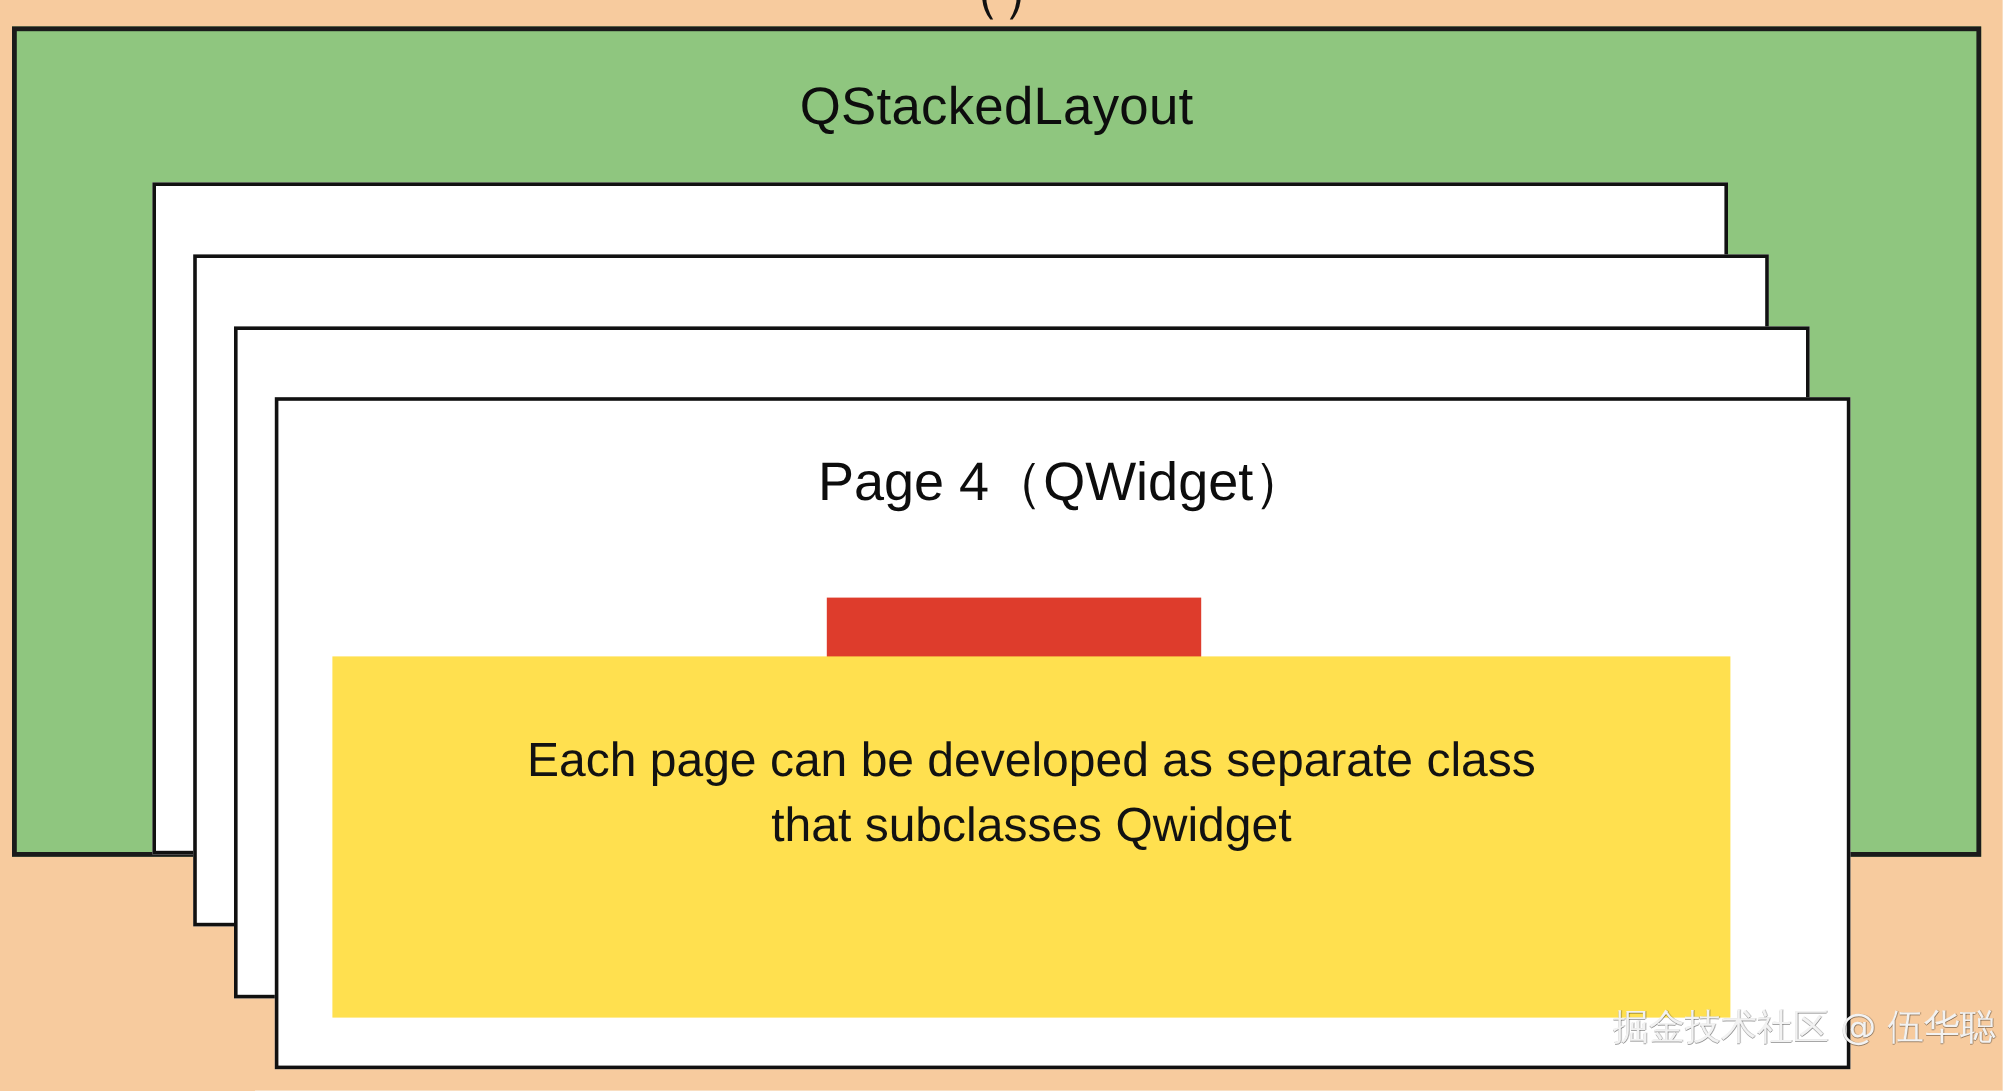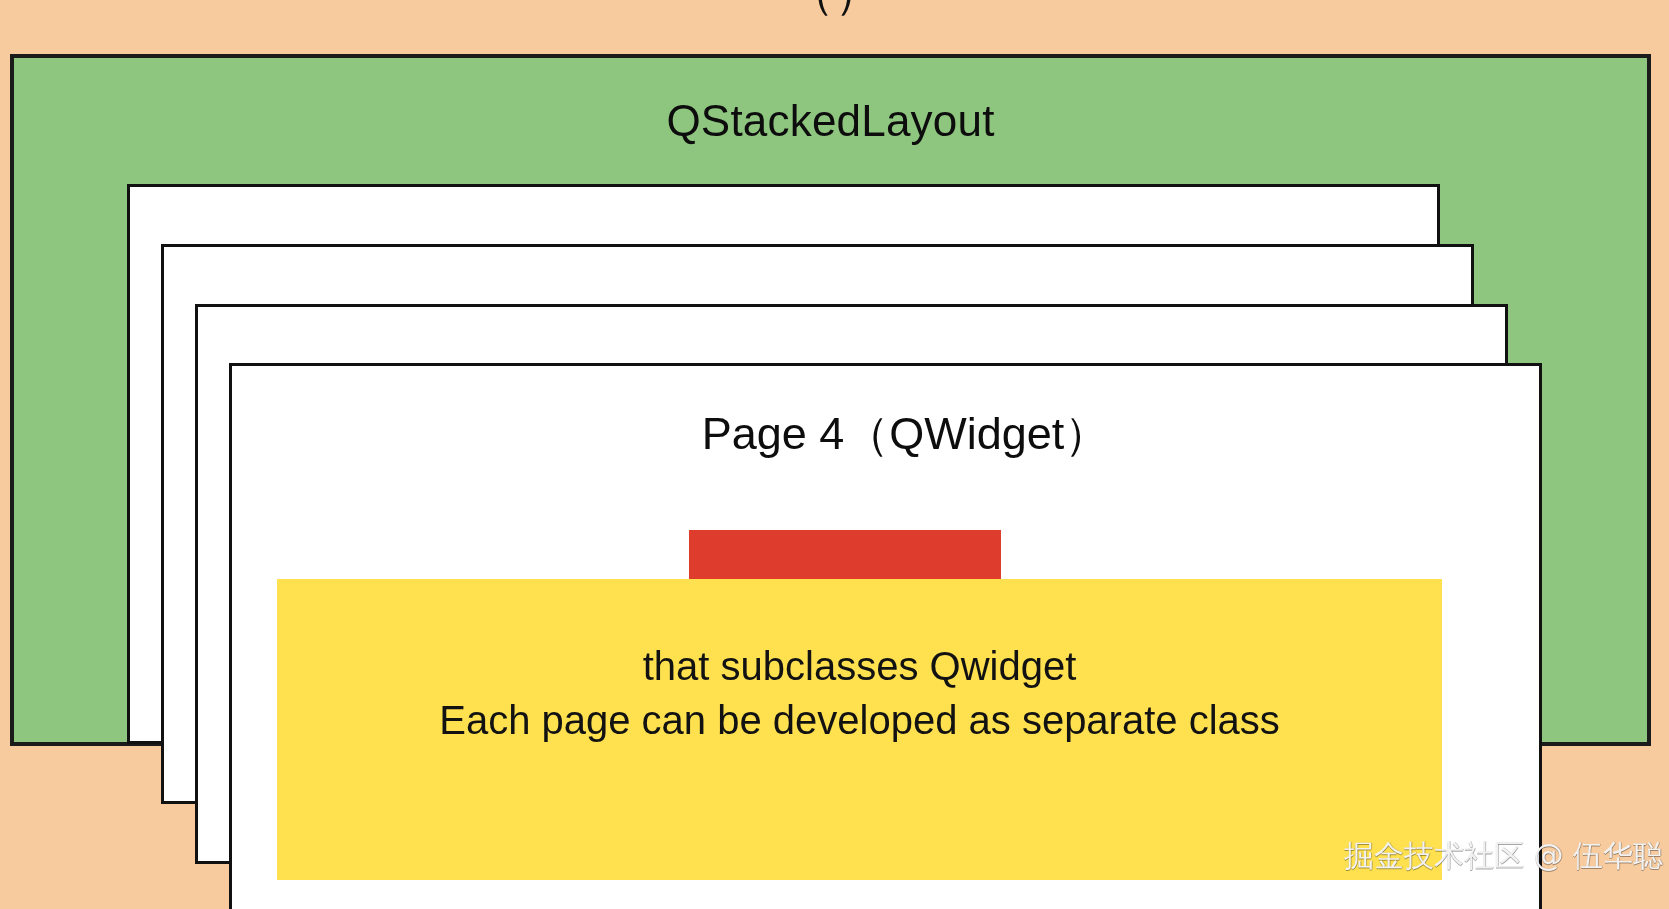--- a/index.html
+++ b/index.html
@@ -34,21 +34,20 @@
   
   .stacked-container {
     position: absolute;
     left: 10px;
     top: 22px;
     width: 1641px;
     height: 692px;
     background: #8fc67f;
     border: 4px solid #1b1b1b;
     box-sizing: border-box;
-    margin-top: 32px;
   }
   .stacked-title {
     position: absolute;
     left: 0;
     top: 38px;
     width: 100%;
     text-align: center;
     font-size: 44px;
     color: #0d0d0d;
     letter-spacing: 0.2px;
@@ -71,21 +70,20 @@
   .page-title {
     position: absolute;
     left: 0;
     top: 38px;
     width: 100%;
     text-align: center;
     font-size: 45px;
     color: #0d0d0d;
     white-space: nowrap;
     font-family: "Liberation Sans", sans-serif;
-    padding-left: 20px;
   }
   .red-block {
     position: absolute;
     left: 457px;
     top: 164px;
     width: 312px;
     height: 92px;
     background: #de3c2c;
   }
   .yellow-block {
@@ -147,22 +145,22 @@
     </div>
 
     <div class="page page-4">
 
       <div class="page-title">Page 4（QWidget）</div>
 
       <div class="red-block"></div>
 
       <div class="yellow-block">
         <div class="yellow-text">
+          <div>Each page can be developed as separate class</div>
           <div>that subclasses Qwidget</div>
-          <div>Each page can be developed as separate class</div>
         </div>
       </div>
 
     </div>
 
   </div>
 
   <div class="watermark">掘金技术社区 @ 伍华聪</div>
 
 </div>

